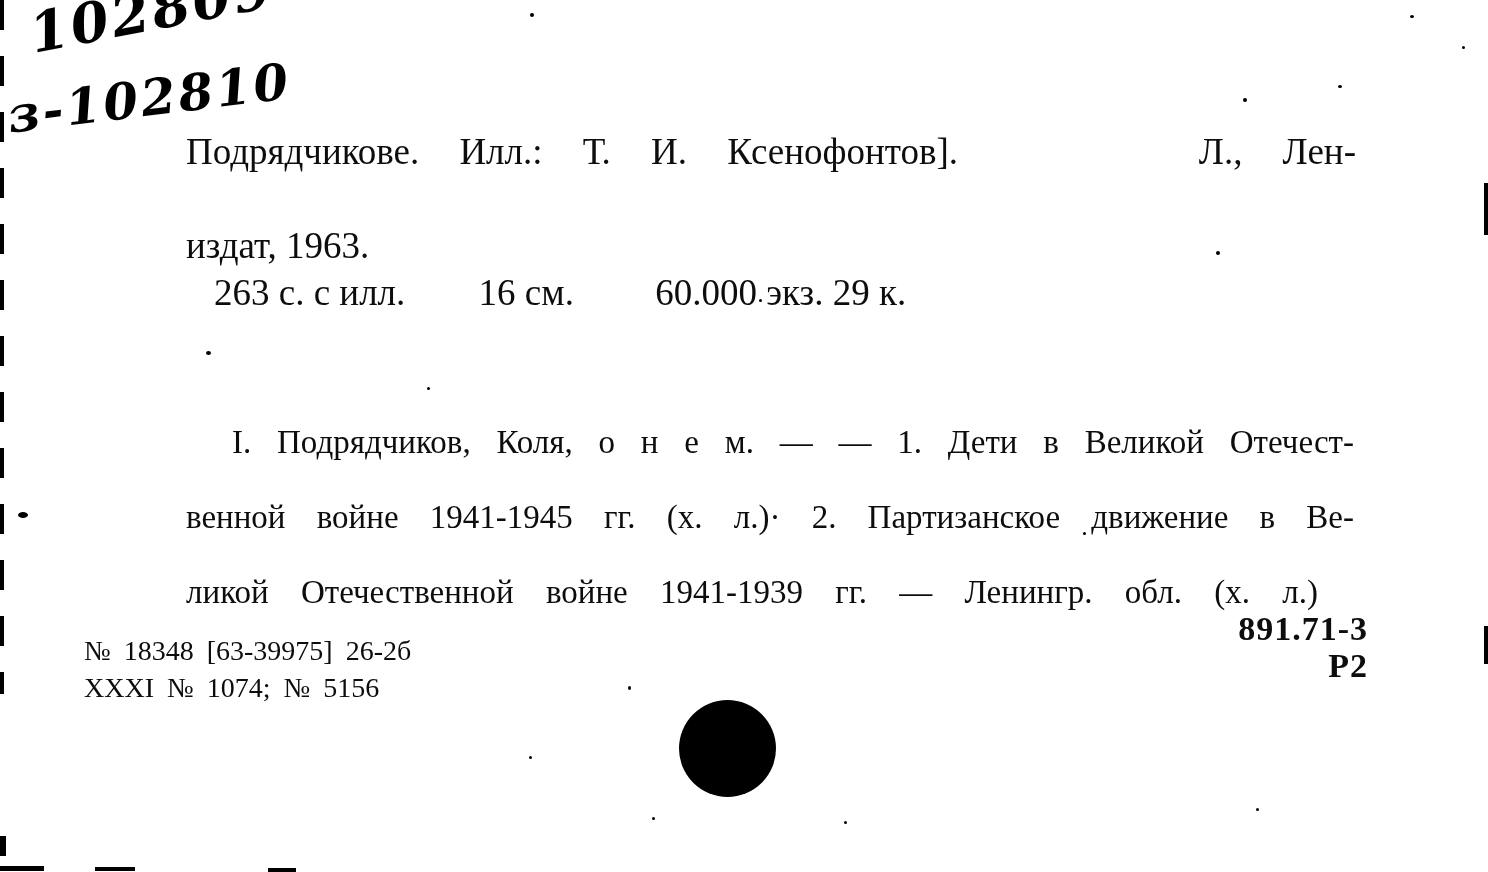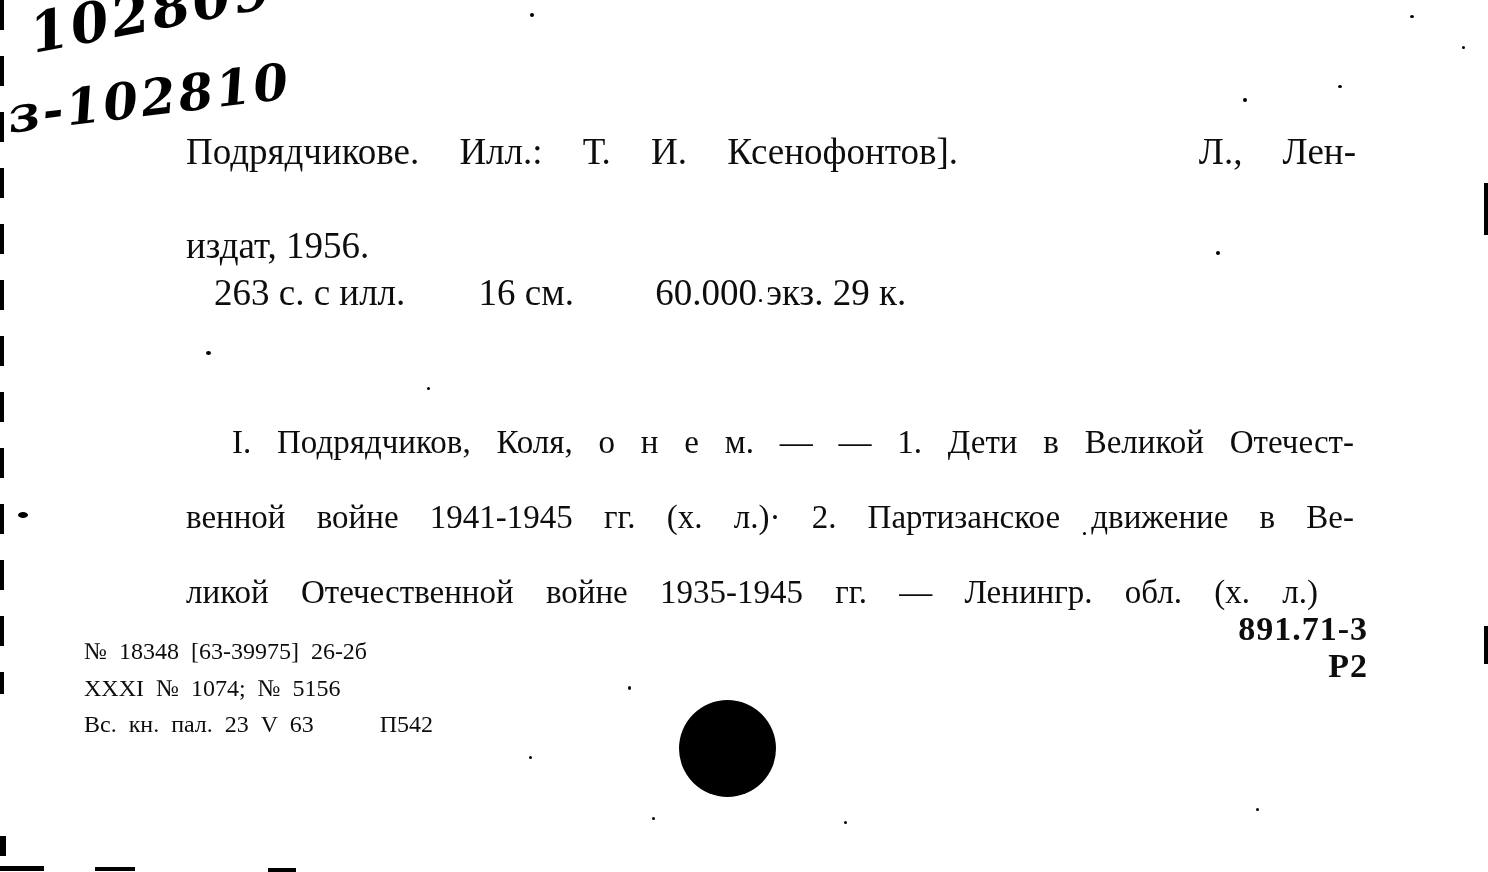--- a/index.html
+++ b/index.html
@@ -36,21 +36,21 @@
 
   
   .tracings{position:absolute;left:186px;top:424px;width:1168px;font-size:33px;line-height:37.5px;}
   .t1{text-indent:46px;}
   .t3{width:1132px;}
 
   
   .classnums{position:absolute;right:120px;top:610px;text-align:right;font-size:34px;line-height:37px;font-weight:bold;letter-spacing:1px;}
 
   
-  .control{position:absolute;left:84px;top:633px;font-size:24px;line-height:36.5px;word-spacing:6px;white-space:nowrap;}
+  .control{position:absolute;left:84px;top:633px;font-size:28px;line-height:36.5px;word-spacing:6px;white-space:nowrap;}
   .control .p542{margin-left:54px;}
 
   
   .punch{position:absolute;left:679px;top:700px;width:97px;height:97px;border-radius:50%;background:#000;}
 
   
   .edge-left{
     position:absolute;left:0;top:0;width:4px;height:694px;
     background:repeating-linear-gradient(to bottom,#000 0 30px,transparent 30px 56px);
   }
@@ -85,43 +85,39 @@
   <div class="speck" style="left:628px;top:686px;width:3px;height:4px;"></div>
   <div class="speck" style="left:652px;top:817px;width:3px;height:3px;"></div>
   <div class="speck" style="left:844px;top:821px;width:3px;height:3px;"></div>
   <div class="speck" style="left:1256px;top:808px;width:3px;height:3px;"></div>
 
   <div class="hand hand1">102809</div>
   <div class="hand hand2">з-102810</div>
 
   <div class="entry">
     <div class="jline">Подрядчикове. Илл.: Т. И. Ксенофонтов].&nbsp;&nbsp;&nbsp;&nbsp;&nbsp; Л., Лен-</div>
-    <div>издат, 1956.</div>
+    <div>издат, 1963.</div>
     <div class="collation">
       <span>263 с. с илл.</span>
       <span class="c2">16 см.</span>
       <span class="c3">60.000 экз. 29 к.</span>
     </div>
   </div>
 
   <div class="tracings">
     <div class="jline t1">I. Подрядчиков, Коля, о н е м. — — 1. Дети в Великой Отечест-</div>
     <div class="jline">венной войне 1941-1945 гг. (х. л.)· 2. Партизанское движение в Ве-</div>
-    <div class="jline t3">ликой Отечественной войне 1935-1945 гг. — Ленингр. обл. (х. л.)</div>
+    <div class="jline t3">ликой Отечественной войне 1941-1939 гг. — Ленингр. обл. (х. л.)</div>
   </div>
 
   <div class="classnums">
     <div>891.71-3</div>
     <div>Р2</div>
   </div>
 
   <div class="control">
     <div>№ 18348 [63-39975] 26-2б</div>
     <div>XXXI № 1074; № 5156</div>
-    <div>
-      <span>Вс. кн. пал. 23 V 63</span>
-      <span class="p542">П542</span>
-    </div>
   </div>
 
   <div class="punch"></div>
 
 </div>
 
 </body></html>

